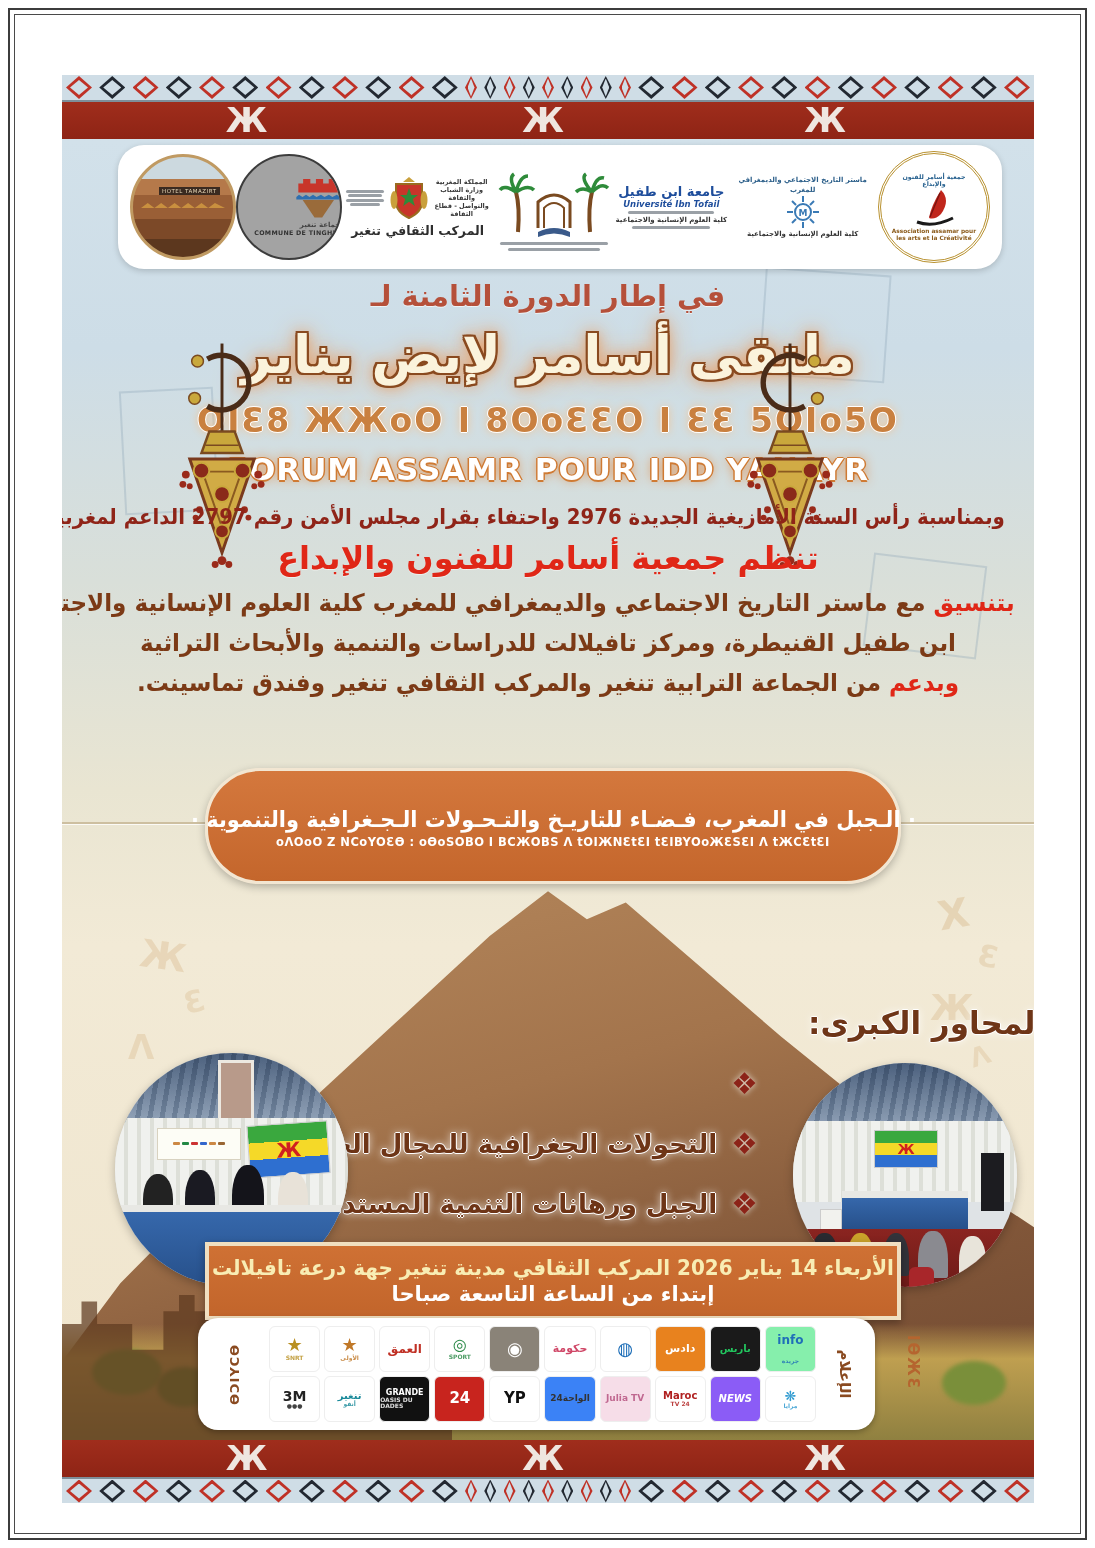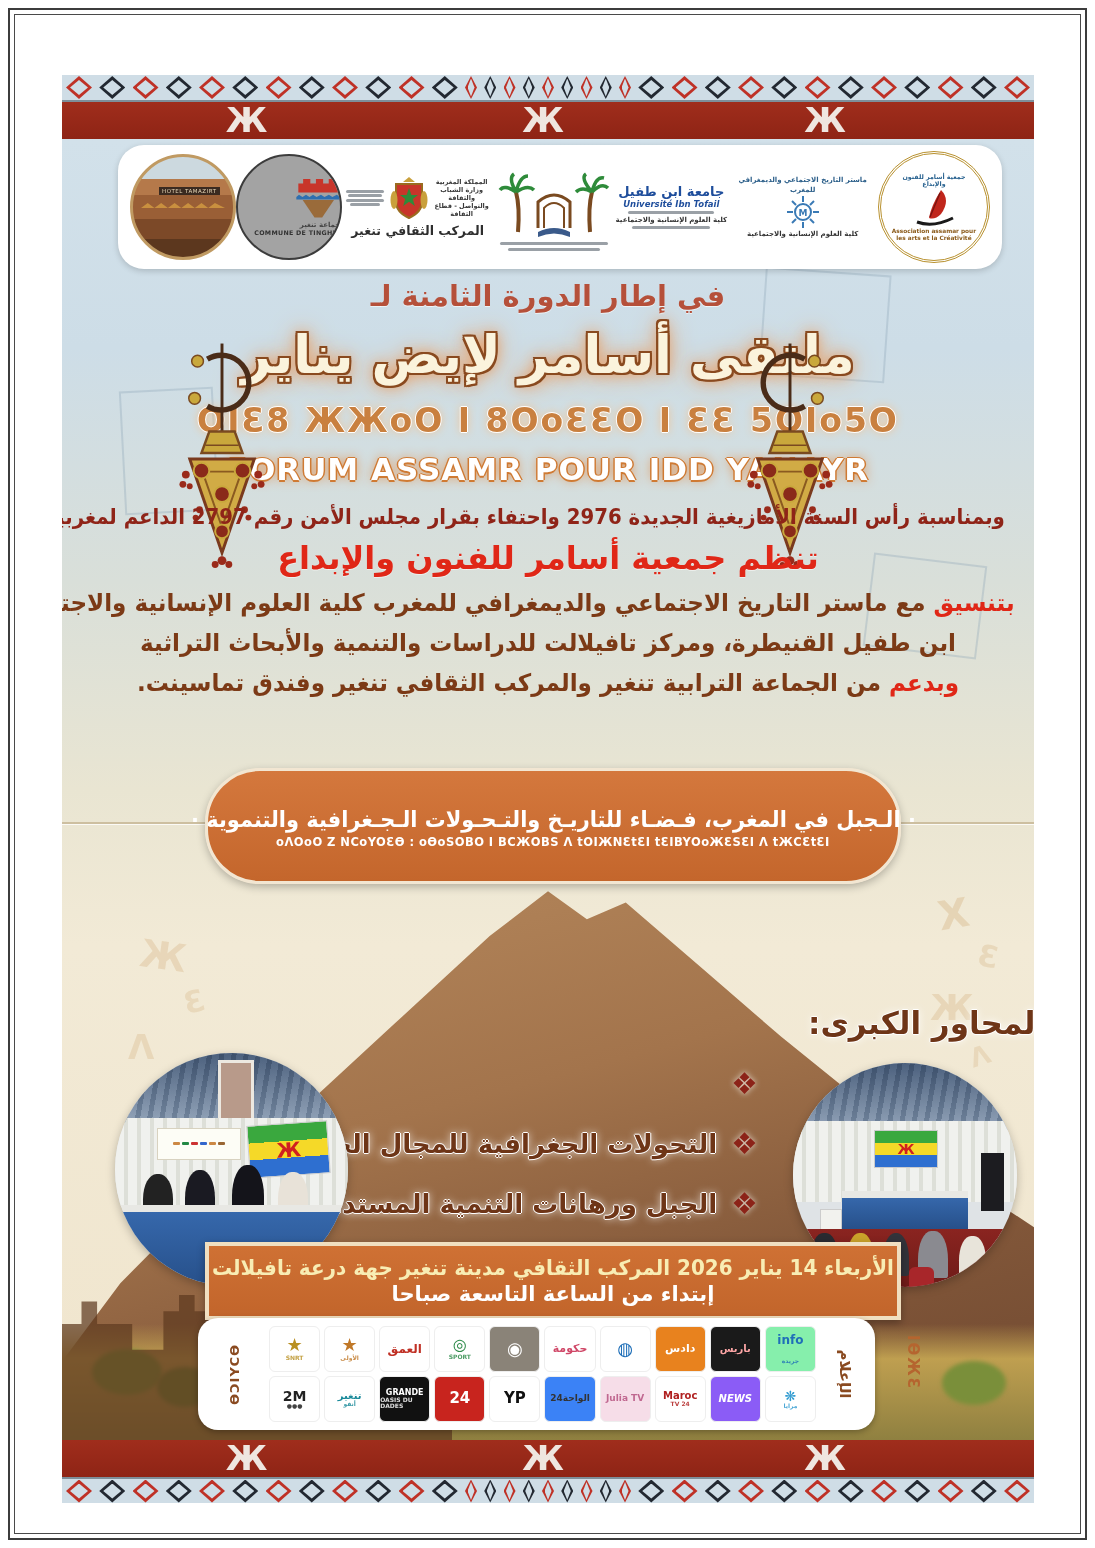--- a/index.html
+++ b/index.html
@@ -571,29 +571,29 @@
             </div>
             <div class="tile" style="background: rgb(255, 255, 255); color: rgb(208, 72, 104);">
               <span class="t1" style="font-size: 11px;">حكومة</span>
             </div>
             <div class="tile" style="background: rgb(255, 255, 255); color: rgb(31, 111, 184);">
               <span class="t1" style="font-size: 18px;">◍</span>
             </div>
             <div class="tile" style="background: rgb(232, 130, 30); color: rgb(255, 255, 255);">
               <span class="t1" style="font-size: 11px;">دادس</span>
             </div>
-            <div class="tile" style="background: rgb(26, 26, 26); color: #fca5a5;">
+            <div class="tile" style="background: rgb(26, 26, 26); color: #22c55e;">
               <span class="t1" style="font-size: 10px;">باريس</span>
             </div>
             <div class="tile" style="background: #86efac; color: rgb(31, 111, 184); gap: 12px;">
               <span class="t1" style="font-size: 12px;">info</span>
               <span class="t2">جريدة</span>
             </div>
             <div class="tile" style="background: rgb(255, 255, 255); color: rgb(34, 34, 34);">
-              <span class="t1" style="font-size: 14px;">2M</span>
+              <span class="t1" style="font-size: 14px;">3M</span>
               <span class="t2">●●●</span>
             </div>
             <div class="tile" style="background: rgb(255, 255, 255); color: rgb(26, 138, 154);">
               <span class="t1" style="font-size: 10px;">تنغير</span>
               <span class="t2">أنفو</span>
             </div>
             <div class="tile" style="background: rgb(17, 17, 17); color: rgb(255, 255, 255);">
               <span class="t1" style="font-size: 8px;">GRANDE</span>
               <span class="t2">OASIS DU DADES</span>
             </div>

